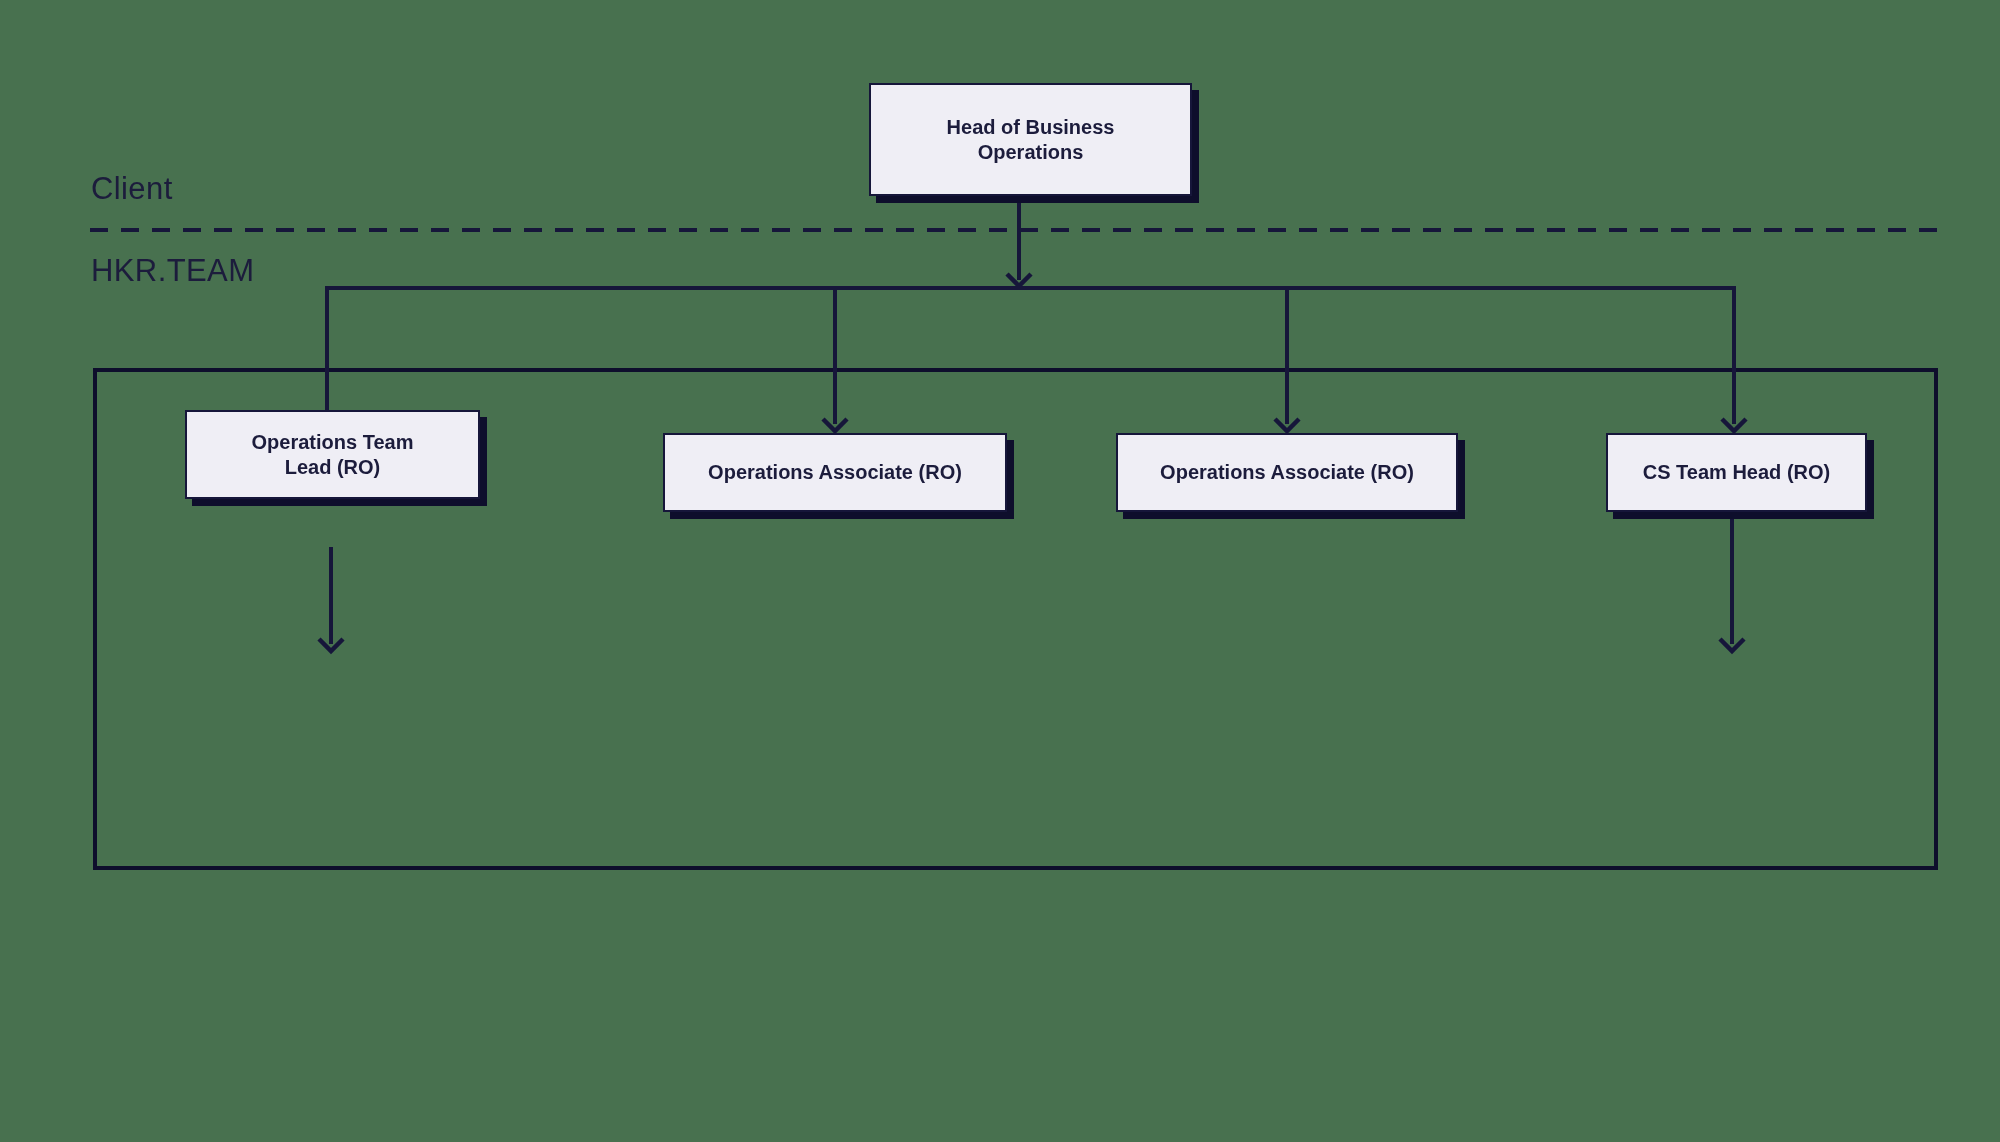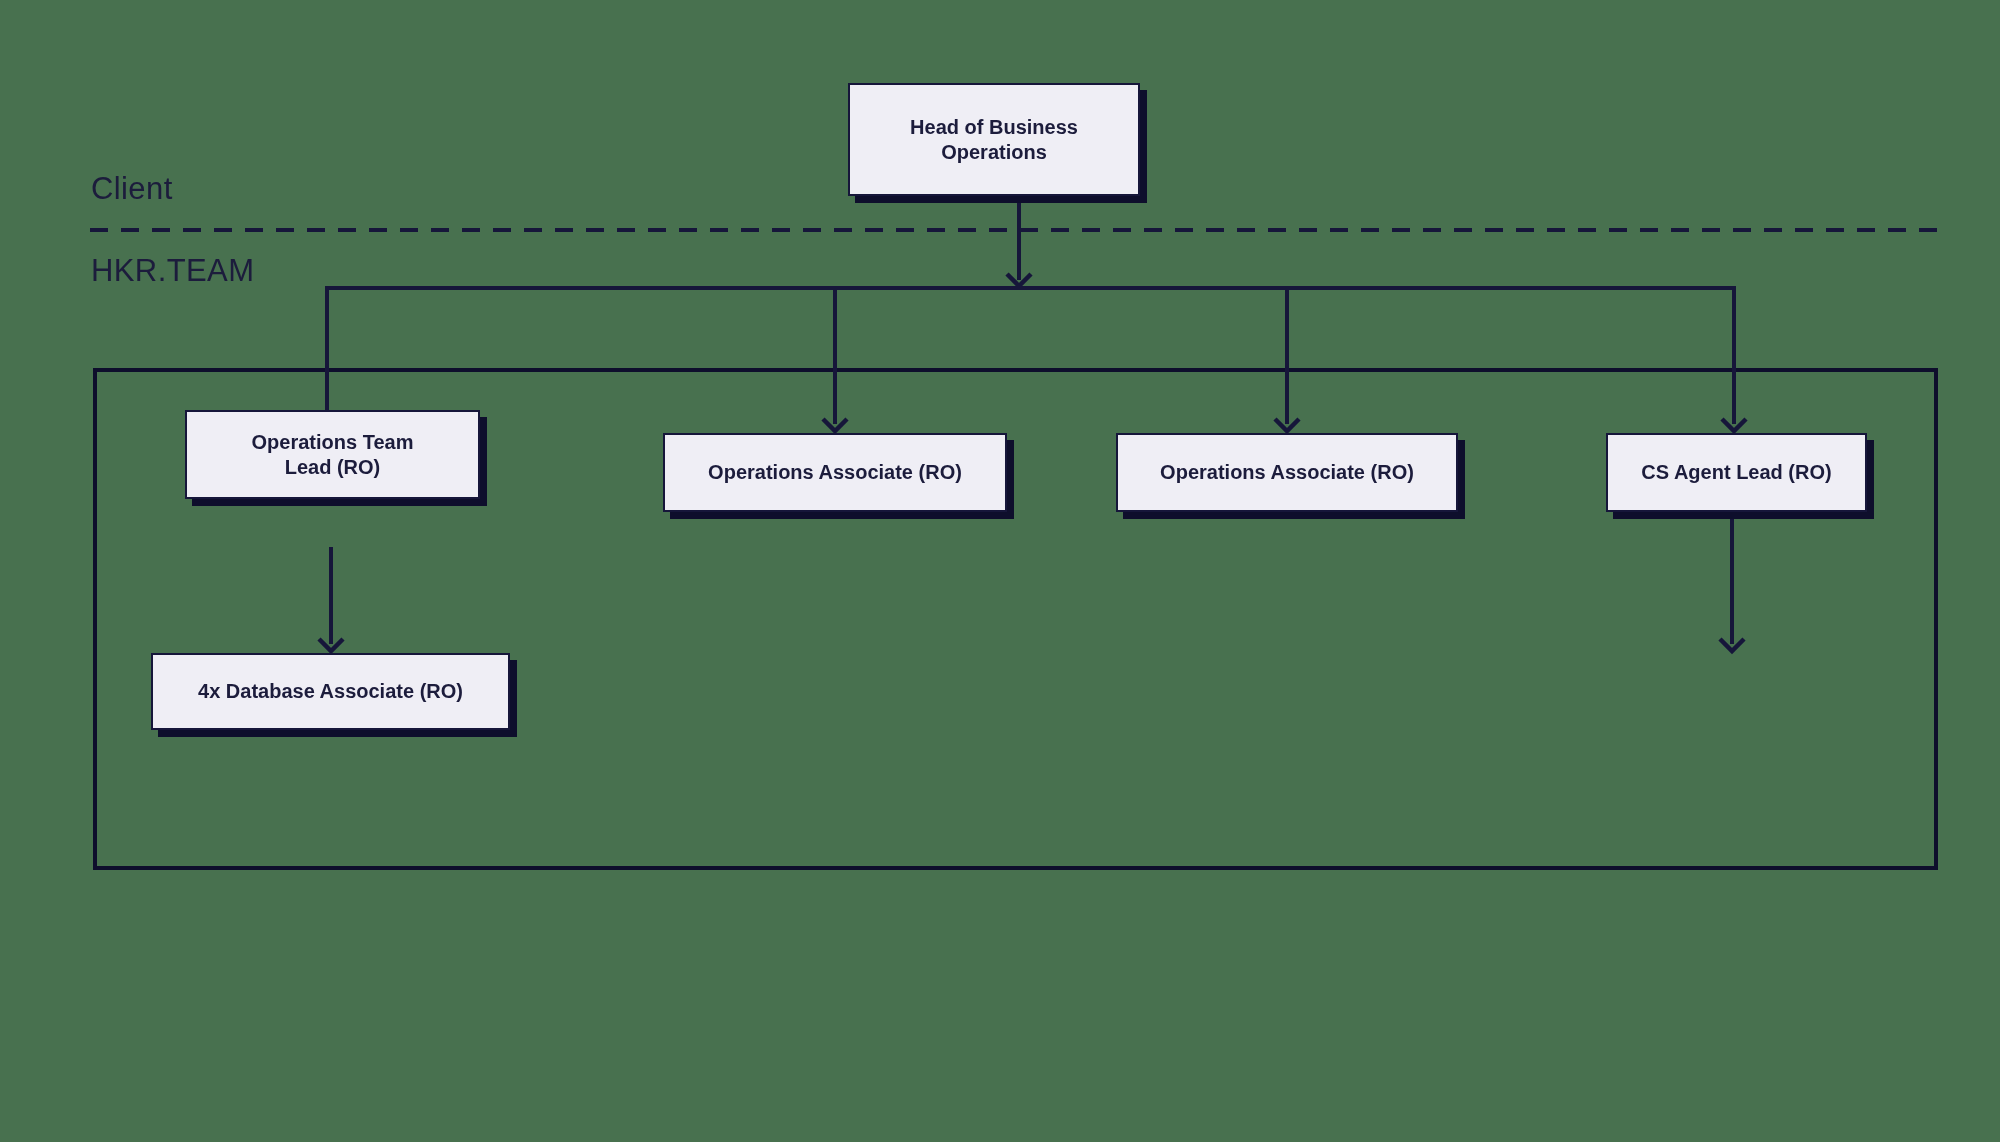--- a/index.html
+++ b/index.html
@@ -108,40 +108,37 @@
     <polyline class="arrow" points="319,639 331,651 343,639"></polyline>
 
     <path class="line" d="M1732 514 V644"></path>
     <polyline class="arrow" points="1720,639 1732,651 1744,639"></polyline>
   </svg>
 
   <div class="lane-label client">Client</div>
   <div class="divider"></div>
   <div class="lane-label team">HKR.TEAM</div>
 
-  <div class="node" style="left:848px;top:83px;width:292px;height:113px">
+  <div class="node" style="left:869px;top:83px;width:323px;height:113px">
     <span class="node-label">Head of Business
 Operations</span>
   </div>
 
   <div class="node" style="left:185px;top:410px;width:295px;height:89px">
     <span class="node-label">Operations Team
 Lead (RO)</span>
   </div>
 
   <div class="node" style="left:663px;top:433px;width:344px;height:79px">
     <span class="node-label">Operations Associate (RO)</span>
   </div>
 
   <div class="node" style="left:1116px;top:433px;width:342px;height:79px">
     <span class="node-label">Operations Associate (RO)</span>
   </div>
 
   <div class="node" style="left:1606px;top:433px;width:261px;height:79px">
-    <span class="node-label">CS Agent Lead (RO)</span>
+    <span class="node-label">CS Team Head (RO)</span>
   </div>
 
-  <div class="node" style="left:151px;top:653px;width:359px;height:77px">
-    <span class="node-label">4x Database Associate (RO)</span>
-  </div>
 
 
 </div>
 
 </body></html>

